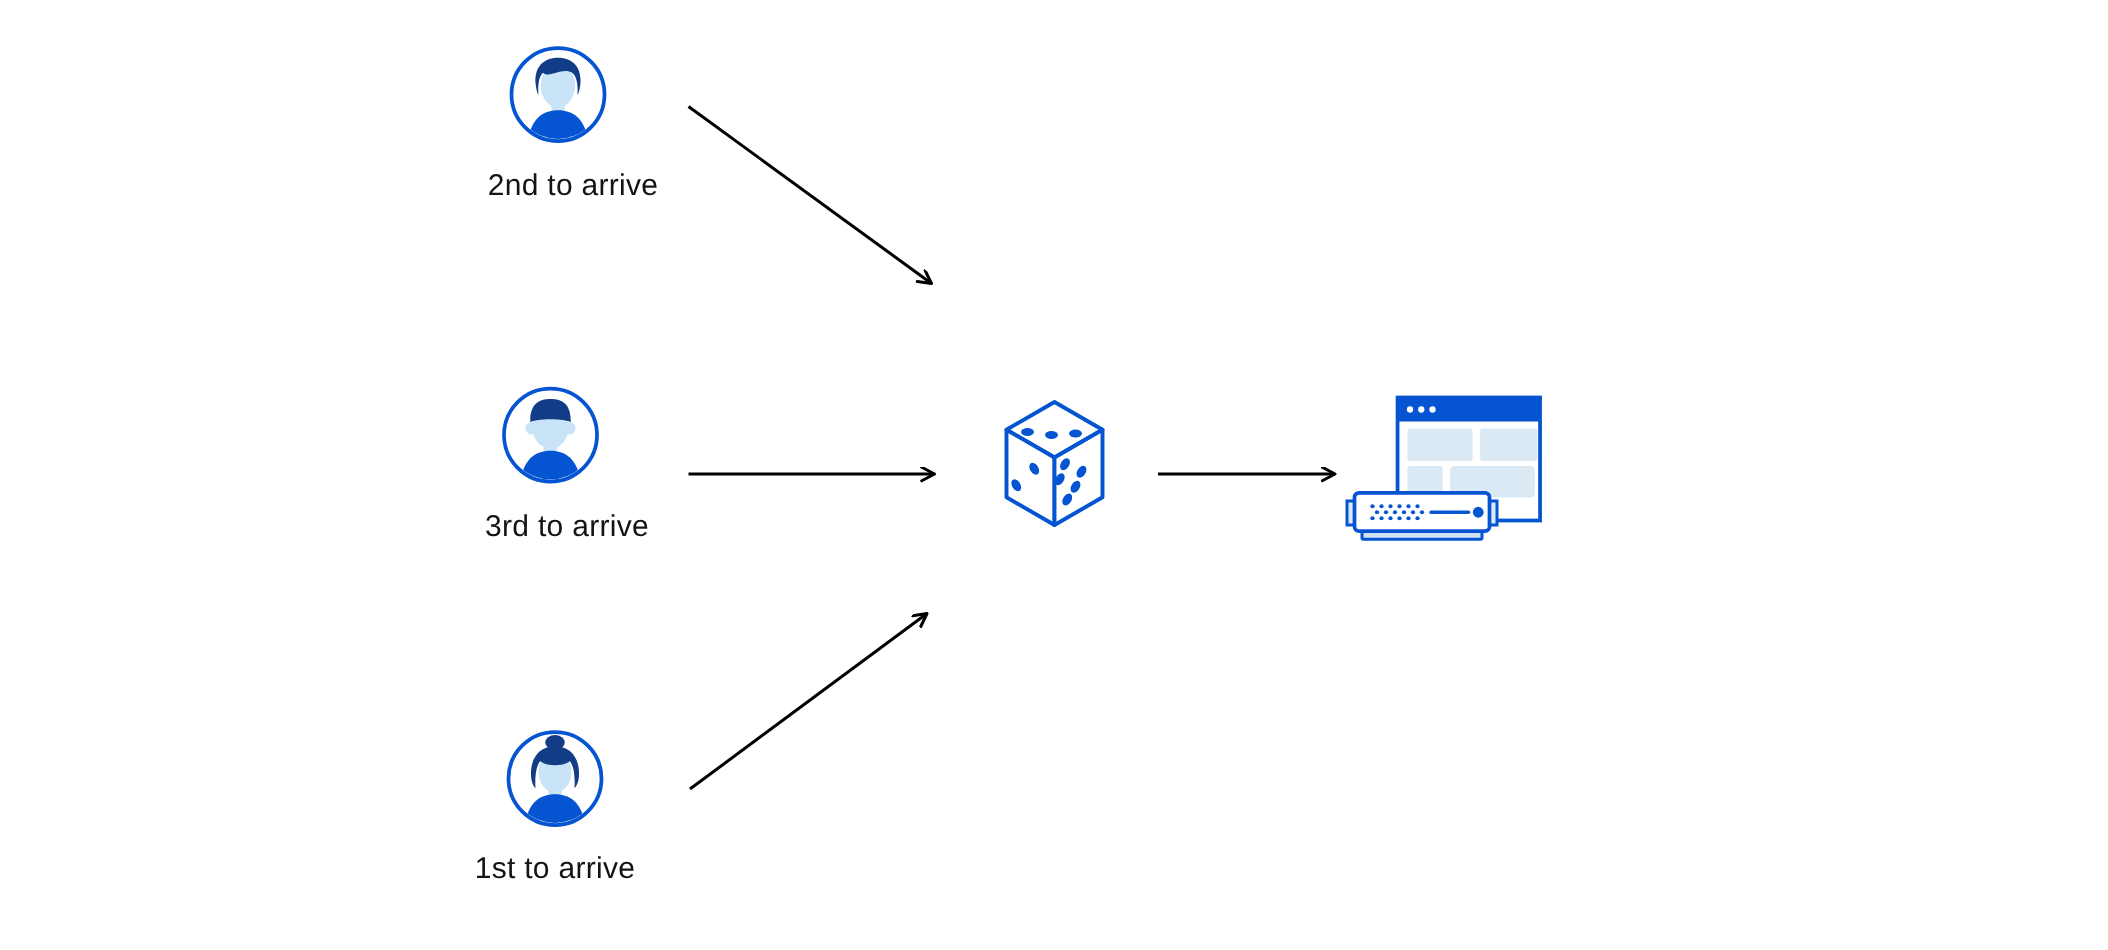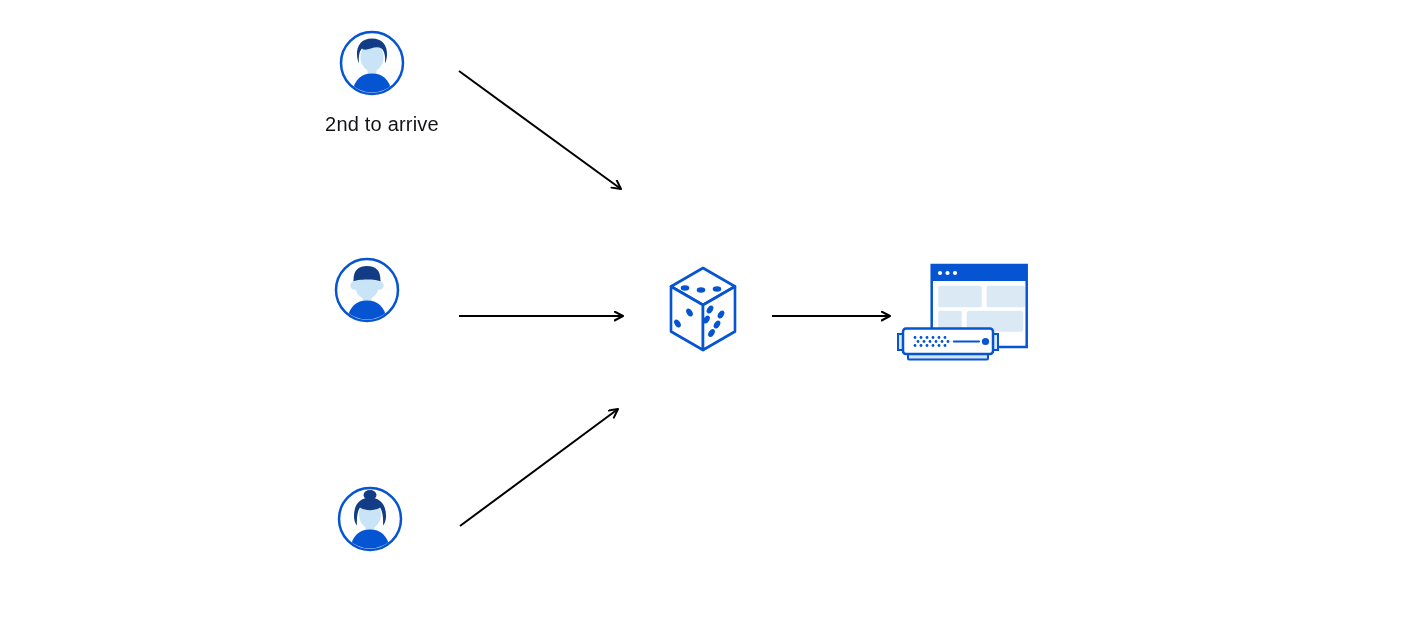--- a/index.html
+++ b/index.html
@@ -66,37 +66,39 @@
     <g clip-path="url(#clipB)">
       <rect x="28.5" y="33" width="9" height="13" fill="#c9e4f7"></rect>
       <path d="M33,43.5 C22,43.5 14.5,50 12.5,66 L53.5,66 C51.5,50 44,43.5 33,43.5 Z" fill="#0554d2"></path>
       <circle cx="20.5" cy="28.5" r="4.2" fill="#c9e4f7"></circle>
       <circle cx="45.5" cy="28.5" r="4.2" fill="#c9e4f7"></circle>
       <ellipse cx="33" cy="28" rx="12" ry="14.2" fill="#c9e4f7"></ellipse>
       <path d="M19.5,23.5 C19.5,12.5 25,9 33,9 C41,9 46.5,12.5 46.5,23.5 L46.5,24.5 C43,21.8 23,21.8 19.5,24.5 Z" fill="#123c85"></path>
     </g>
     <circle cx="33" cy="33" r="31" fill="none" stroke="#0554d2" stroke-width="2.5"></circle>
   </svg>
+  <div class="node-label" style="left:298px;top:340px;">3rd to arrive</div>
 
   <svg class="abs" style="left:337px;top:486px;" width="66" height="66" viewBox="0 0 66 66">
     <defs>
         <clipPath id="clipC">
           <circle cx="33" cy="33" r="29.6"></circle>
         </clipPath>
       </defs>
     <circle cx="33" cy="33" r="29.6" fill="#ffffff"></circle>
     <g clip-path="url(#clipC)">
       <rect x="28.5" y="33" width="9" height="13" fill="#c9e4f7"></rect>
       <path d="M33,43.5 C22,43.5 14.5,50 12.5,66 L53.5,66 C51.5,50 44,43.5 33,43.5 Z" fill="#0554d2"></path>
       <ellipse cx="33" cy="9" rx="6.5" ry="5" fill="#123c85"></ellipse>
       <ellipse cx="33" cy="28.5" rx="11" ry="13.8" fill="#c9e4f7"></ellipse>
       <path d="M33,11.5 C22.5,11.5 16.5,19.5 17,31 C17.2,35 18.5,38 20,39.5 C19.5,31.5 20.5,25 23,21.5 C28,25 38,25 43,21.5 C45.5,25 46.5,31.5 46,39.5 C47.5,38 48.8,35 49,31 C49.5,19.5 43.5,11.5 33,11.5 Z" fill="#123c85"></path>
     </g>
     <circle cx="33" cy="33" r="31" fill="none" stroke="#0554d2" stroke-width="2.5"></circle>
   </svg>
+  <div class="node-label" style="left:290px;top:568px;">1st to arrive</div>
 
   <svg class="abs" style="left:668px;top:265px;" width="70" height="88" viewBox="0 0 70 88">
     <g stroke="#0554d2" stroke-width="2.6" stroke-linejoin="round" fill="#ffffff">
       <path d="M35,3 L67,21.5 L35,40 L3,21.5 Z"></path>
       <path d="M3,21.5 L35,40 L35,85 L3,66.5 Z"></path>
       <path d="M67,21.5 L35,40 L35,85 L67,66.5 Z"></path>
     </g>
     <g fill="#0554d2">
 
       <ellipse cx="17" cy="23" rx="4.3" ry="2.7"></ellipse>

